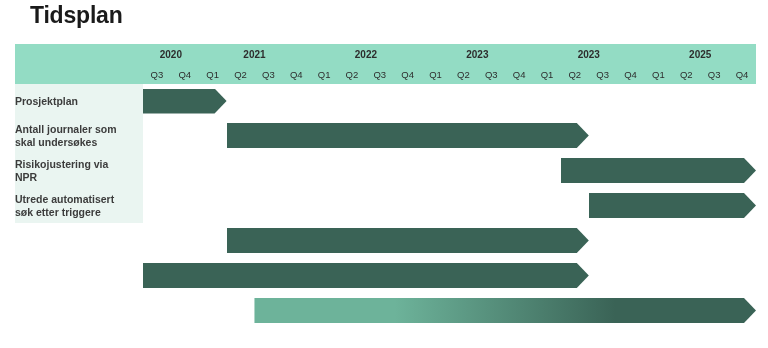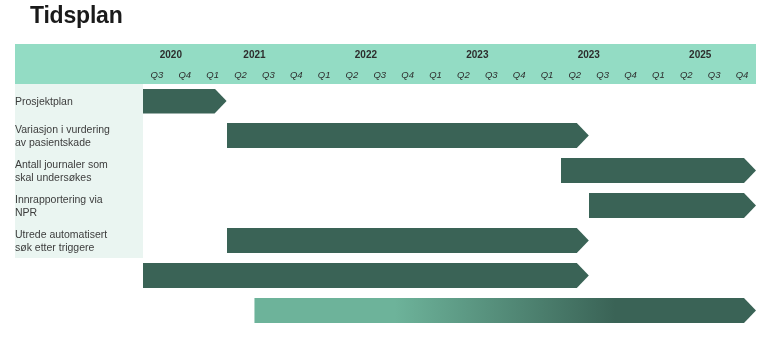--- a/index.html
+++ b/index.html
@@ -57,33 +57,33 @@
     text-align: center;
     vertical-align: middle;
     font-size: 10px;
     font-weight: bold;
     color: #2d2d2d;
     border-left: 2px solid #ffffff;
     border-right: 2px solid #ffffff;
     border-bottom: 2px solid #ffffff;
   }
   
-  .q-row td { height: 20px; font-style: italic; }
+  .q-row td { height: 20px; }
   .q-cell {
     background: #93dcc4;
     text-align: center;
     vertical-align: middle;
     font-size: 9.5px;
     color: #2d2d2d;
     border-left: 2px solid #ffffff;
     border-right: 2px solid #ffffff;
   }
 
   
-  .task-row { height: 34px; }
+  .task-row { height: 34px; font-weight: bold; }
   .task-row.two-line { height: 35px; }
 
   .task-label {
     background: #eaf5f1;
     font-size: 10.5px;
     color: #3c3c3c;
     padding: 0 0 0 8px;
     vertical-align: middle;
     line-height: 13px;
     border-bottom: 2px solid #ffffff;
@@ -187,29 +187,25 @@
         </tr>
     </thead>
 
     <tbody id="gantt-body">
 
     <tr class="task-row">
           <td class="task-label"><span>Prosjektplan</span></td>
           <td class="track-cell" colspan="22"></td>
         </tr>
         <tr class="task-row two-line">
-          <td class="task-label"><span>Variasjon i vurdering</span><span class="l2">av pasientskade</span></td>
+          <td class="task-label"><span>Antall journaler som</span><span class="l2">skal undersøkes</span></td>
           <td class="track-cell" colspan="22"></td>
         </tr>
         <tr class="task-row two-line">
-          <td class="task-label"><span>Antall journaler som</span><span class="l2">skal undersøkes</span></td>
-          <td class="track-cell" colspan="22"></td>
-        </tr>
-        <tr class="task-row two-line">
-          <td class="task-label"><span>Innrapportering via</span><span class="l2">NPR</span></td>
+          <td class="task-label"><span>Risikojustering via</span><span class="l2">NPR</span></td>
           <td class="track-cell" colspan="22"></td>
         </tr>
         <tr class="task-row two-line">
           <td class="task-label"><span>Utrede automatisert</span><span class="l2">søk etter triggere</span></td>
           <td class="track-cell" colspan="22"></td>
         </tr>
       </tbody>
   </table>
 
   <div id="bars-layer">

